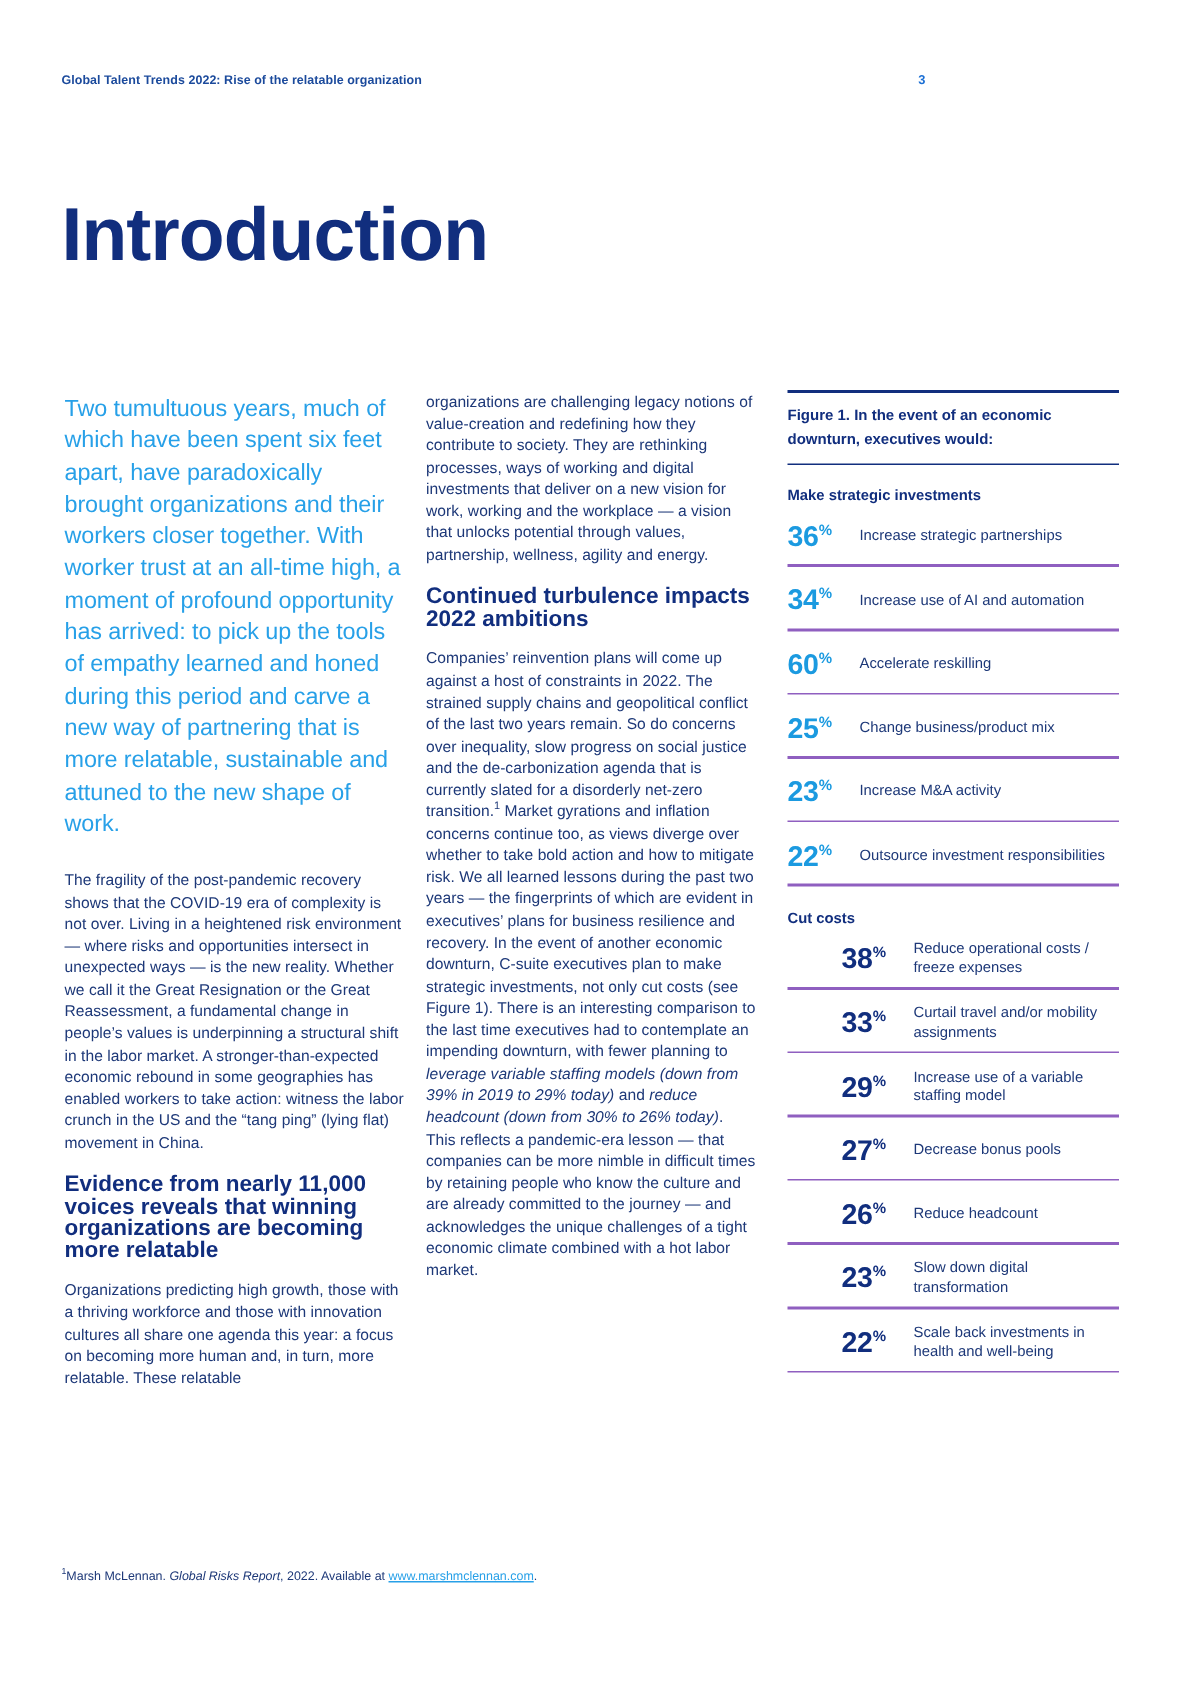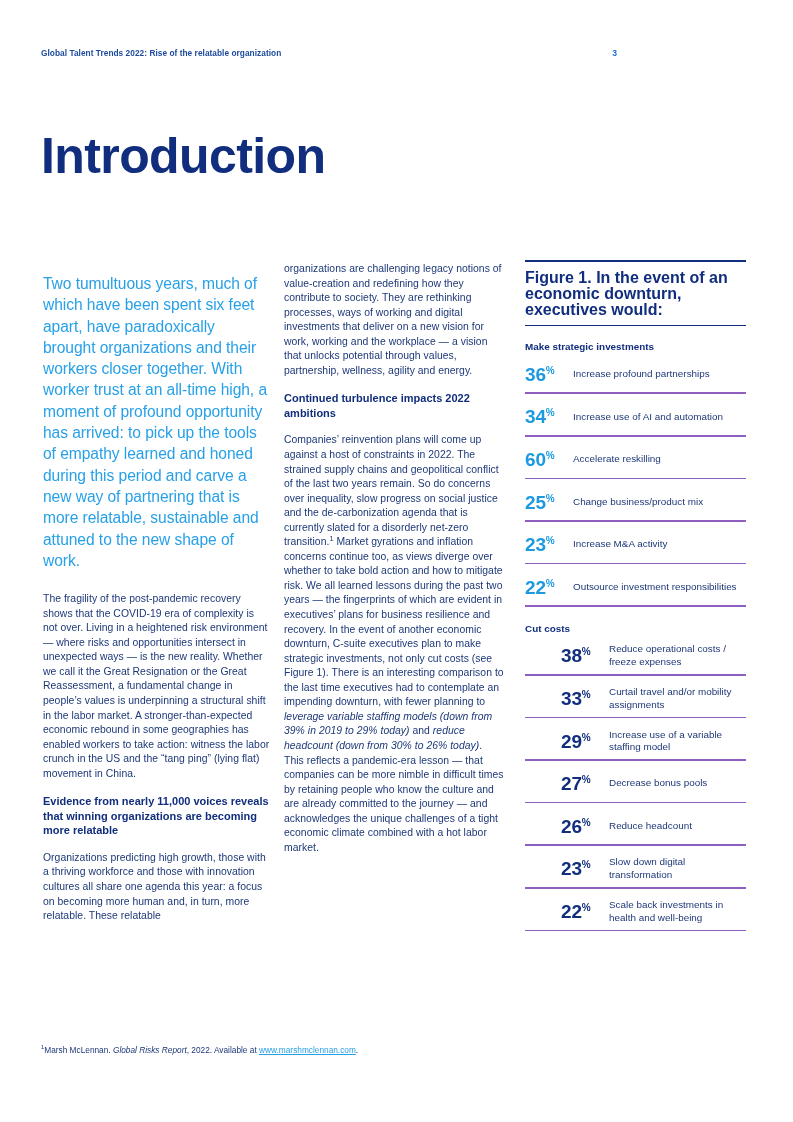--- a/index.html
+++ b/index.html
@@ -62,34 +62,34 @@
     top: 250px;
   }
   .col1 { left: 43px;  width: 228px; }
   .col2 { left: 284px; width: 220px; }
 
   .lede {
     font-size: 15.6px;
     line-height: 21.3px;
     color: #27a0e8;
     letter-spacing: -0.004em;
-    margin: 11px 0 21px 0;
+    margin: 0 0 21px 0;
   }
 
   .body-p {
     font-size: 10.4px;
     line-height: 14.55px;
     color: #1d3878;
     margin: 0 0 13px 0;
     letter-spacing: 0.003em;
   }
   .body-p.tight { margin-bottom: 0; }
 
   .subhead {
-    font-size: 11px;
+    font-size: 15px;
     line-height: 14.55px;
     font-weight: bold;
     color: #112e7e;
     margin: 0 0 13px 0;
   }
 
   .body-p i, .body-p em { font-style: italic; }
   sup { font-size: 0.7em; vertical-align: super; line-height: 0; }
 
   
@@ -98,21 +98,21 @@
     left: 525px;
     top: 248px;
     width: 221px;
   }
   .fig-rule-top {
     height: 2px;
     background: #112e7e;
     width: 100%;
   }
   .fig-title {
-    font-size: 16px;
+    font-size: 10px;
     line-height: 16px;
     font-weight: bold;
     color: #112e7e;
     padding: 8px 0 7px 0;
   }
   .fig-rule-mid {
     height: 1.4px;
     background: #112e7e;
     width: 100%;
   }
@@ -201,21 +201,21 @@
   </div>
 
   <div class="figure">
     <div class="fig-rule-top"></div>
     <div class="fig-title">Figure 1. In the event of an economic downturn, executives would:</div>
     <div class="fig-rule-mid"></div>
     <div id="figure-groups">
         <div class="group-head">Make strategic investments</div>
         <div class="stat">
           <div class="stat-pct invest"><span>36</span><span class="sym">%</span></div>
-          <div class="stat-label">Increase profound partnerships</div>
+          <div class="stat-label">Increase strategic partnerships</div>
         </div>
         <div class="stat-bar"></div>
         <div class="stat">
           <div class="stat-pct invest"><span>34</span><span class="sym">%</span></div>
           <div class="stat-label">Increase use of AI and automation</div>
         </div>
         <div class="stat-bar"></div>
         <div class="stat">
           <div class="stat-pct invest"><span>60</span><span class="sym">%</span></div>
           <div class="stat-label">Accelerate reskilling</div>

